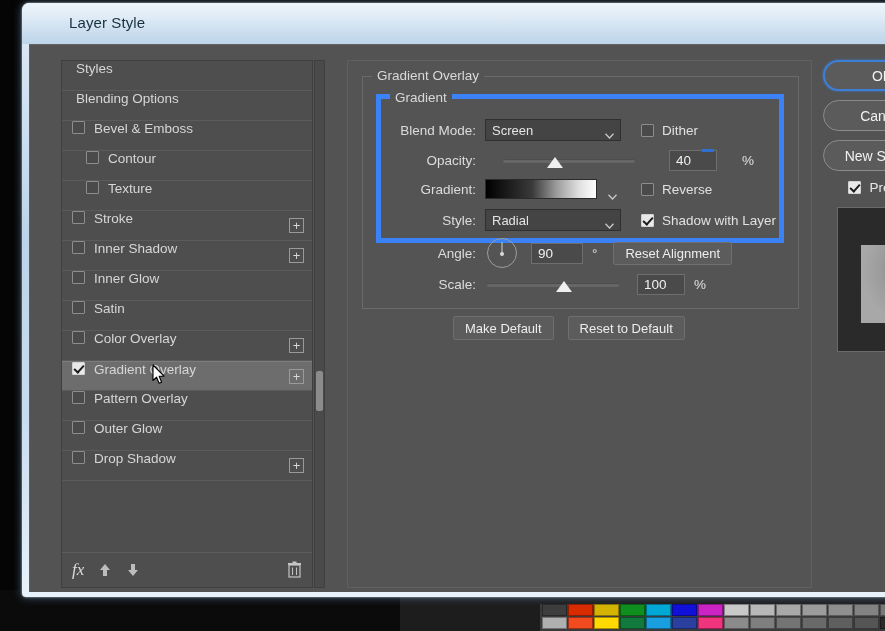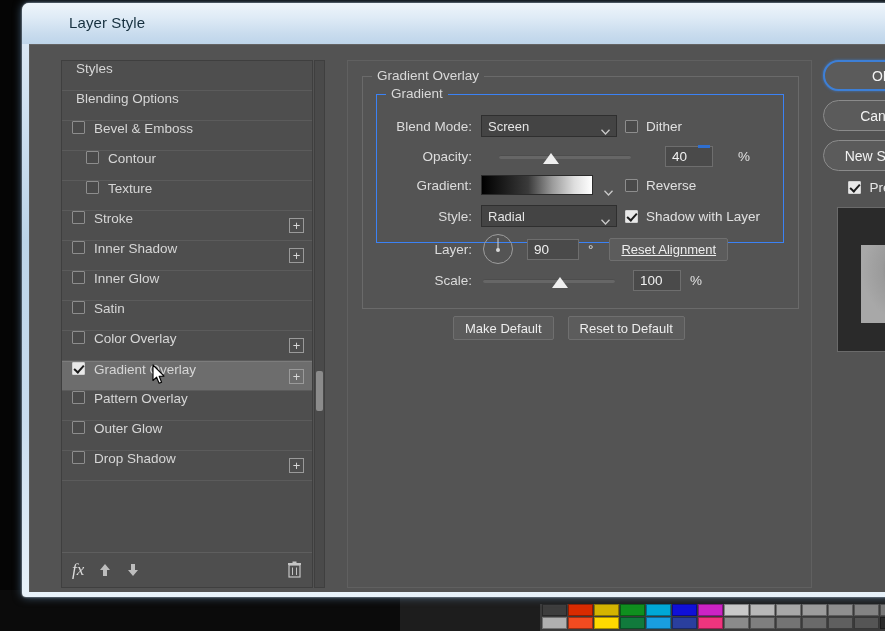--- a/index.html
+++ b/index.html
@@ -261,21 +261,21 @@
     color: #d9d9d9;
     font-size: 13.5px;
     white-space: nowrap;
   }
   #gradient-inner-group {
     position: absolute;
     left: 13px;
     top: 17px;
     width: 408px;
     height: 149px;
-    border: 1px solid #3b82f6;
+    border: 5px solid #3b82f6;
     box-sizing: border-box;
   }
   #gradient-inner-legend {
     position: absolute;
     left: 9px;
     top: -9px;
     background: #545454;
     padding: 0 5px;
     color: #d9d9d9;
     font-size: 13.5px;
@@ -331,21 +331,21 @@
     width: 136px;
     height: 22px;
     display: flex;
     align-items: center;
     position: relative;
   }
 
   .side-check {
     display: flex;
     align-items: center;
-    margin-left: 8px;
+    margin-left: 20px;
     color: #e0e0e0;
     font-size: 13.5px;
     white-space: nowrap;
   }
   .side-check .cb { margin-right: 8px; }
 
   
   .slider-wrap {
     width: 136px;
     height: 22px;
@@ -441,21 +441,21 @@
     box-sizing: border-box;
     color: #ededed;
     font-size: 13px;
     display: inline-flex;
     align-items: center;
     justify-content: center;
     padding: 0 11px;
     border-radius: 2px;
     white-space: nowrap;
   }
-  #reset-alignment-button { margin-left: 16px; height: 23px; text-decoration: underline; }
+  #reset-alignment-button { margin-left: 16px; height: 23px; }
 
   #default-buttons {
     position: absolute;
     left: 105px;
     top: 255px;
     display: flex;
     gap: 14px;
   }
 
   
@@ -730,21 +730,21 @@
                   </svg>
               </span>
             </div>
             <div class="side-check">
               <span class="cb checked"></span>
               <span>Shadow with Layer</span>
             </div>
           </div>
 
           <div class="form-row" style="top:138px;height:32px;">
-            <span class="row-label">Layer:</span>
+            <span class="row-label">Angle:</span>
             <div id="angle-dial"></div>
             <div class="num-field" style="margin-left:14px;width:52px;">
               <span>90</span>
             </div>
             <span class="unit">°</span>
             <div class="ps-button" id="reset-alignment-button">Reset Alignment</div>
           </div>
 
           <div class="form-row" style="top:172px;">
             <span class="row-label">Scale:</span>

